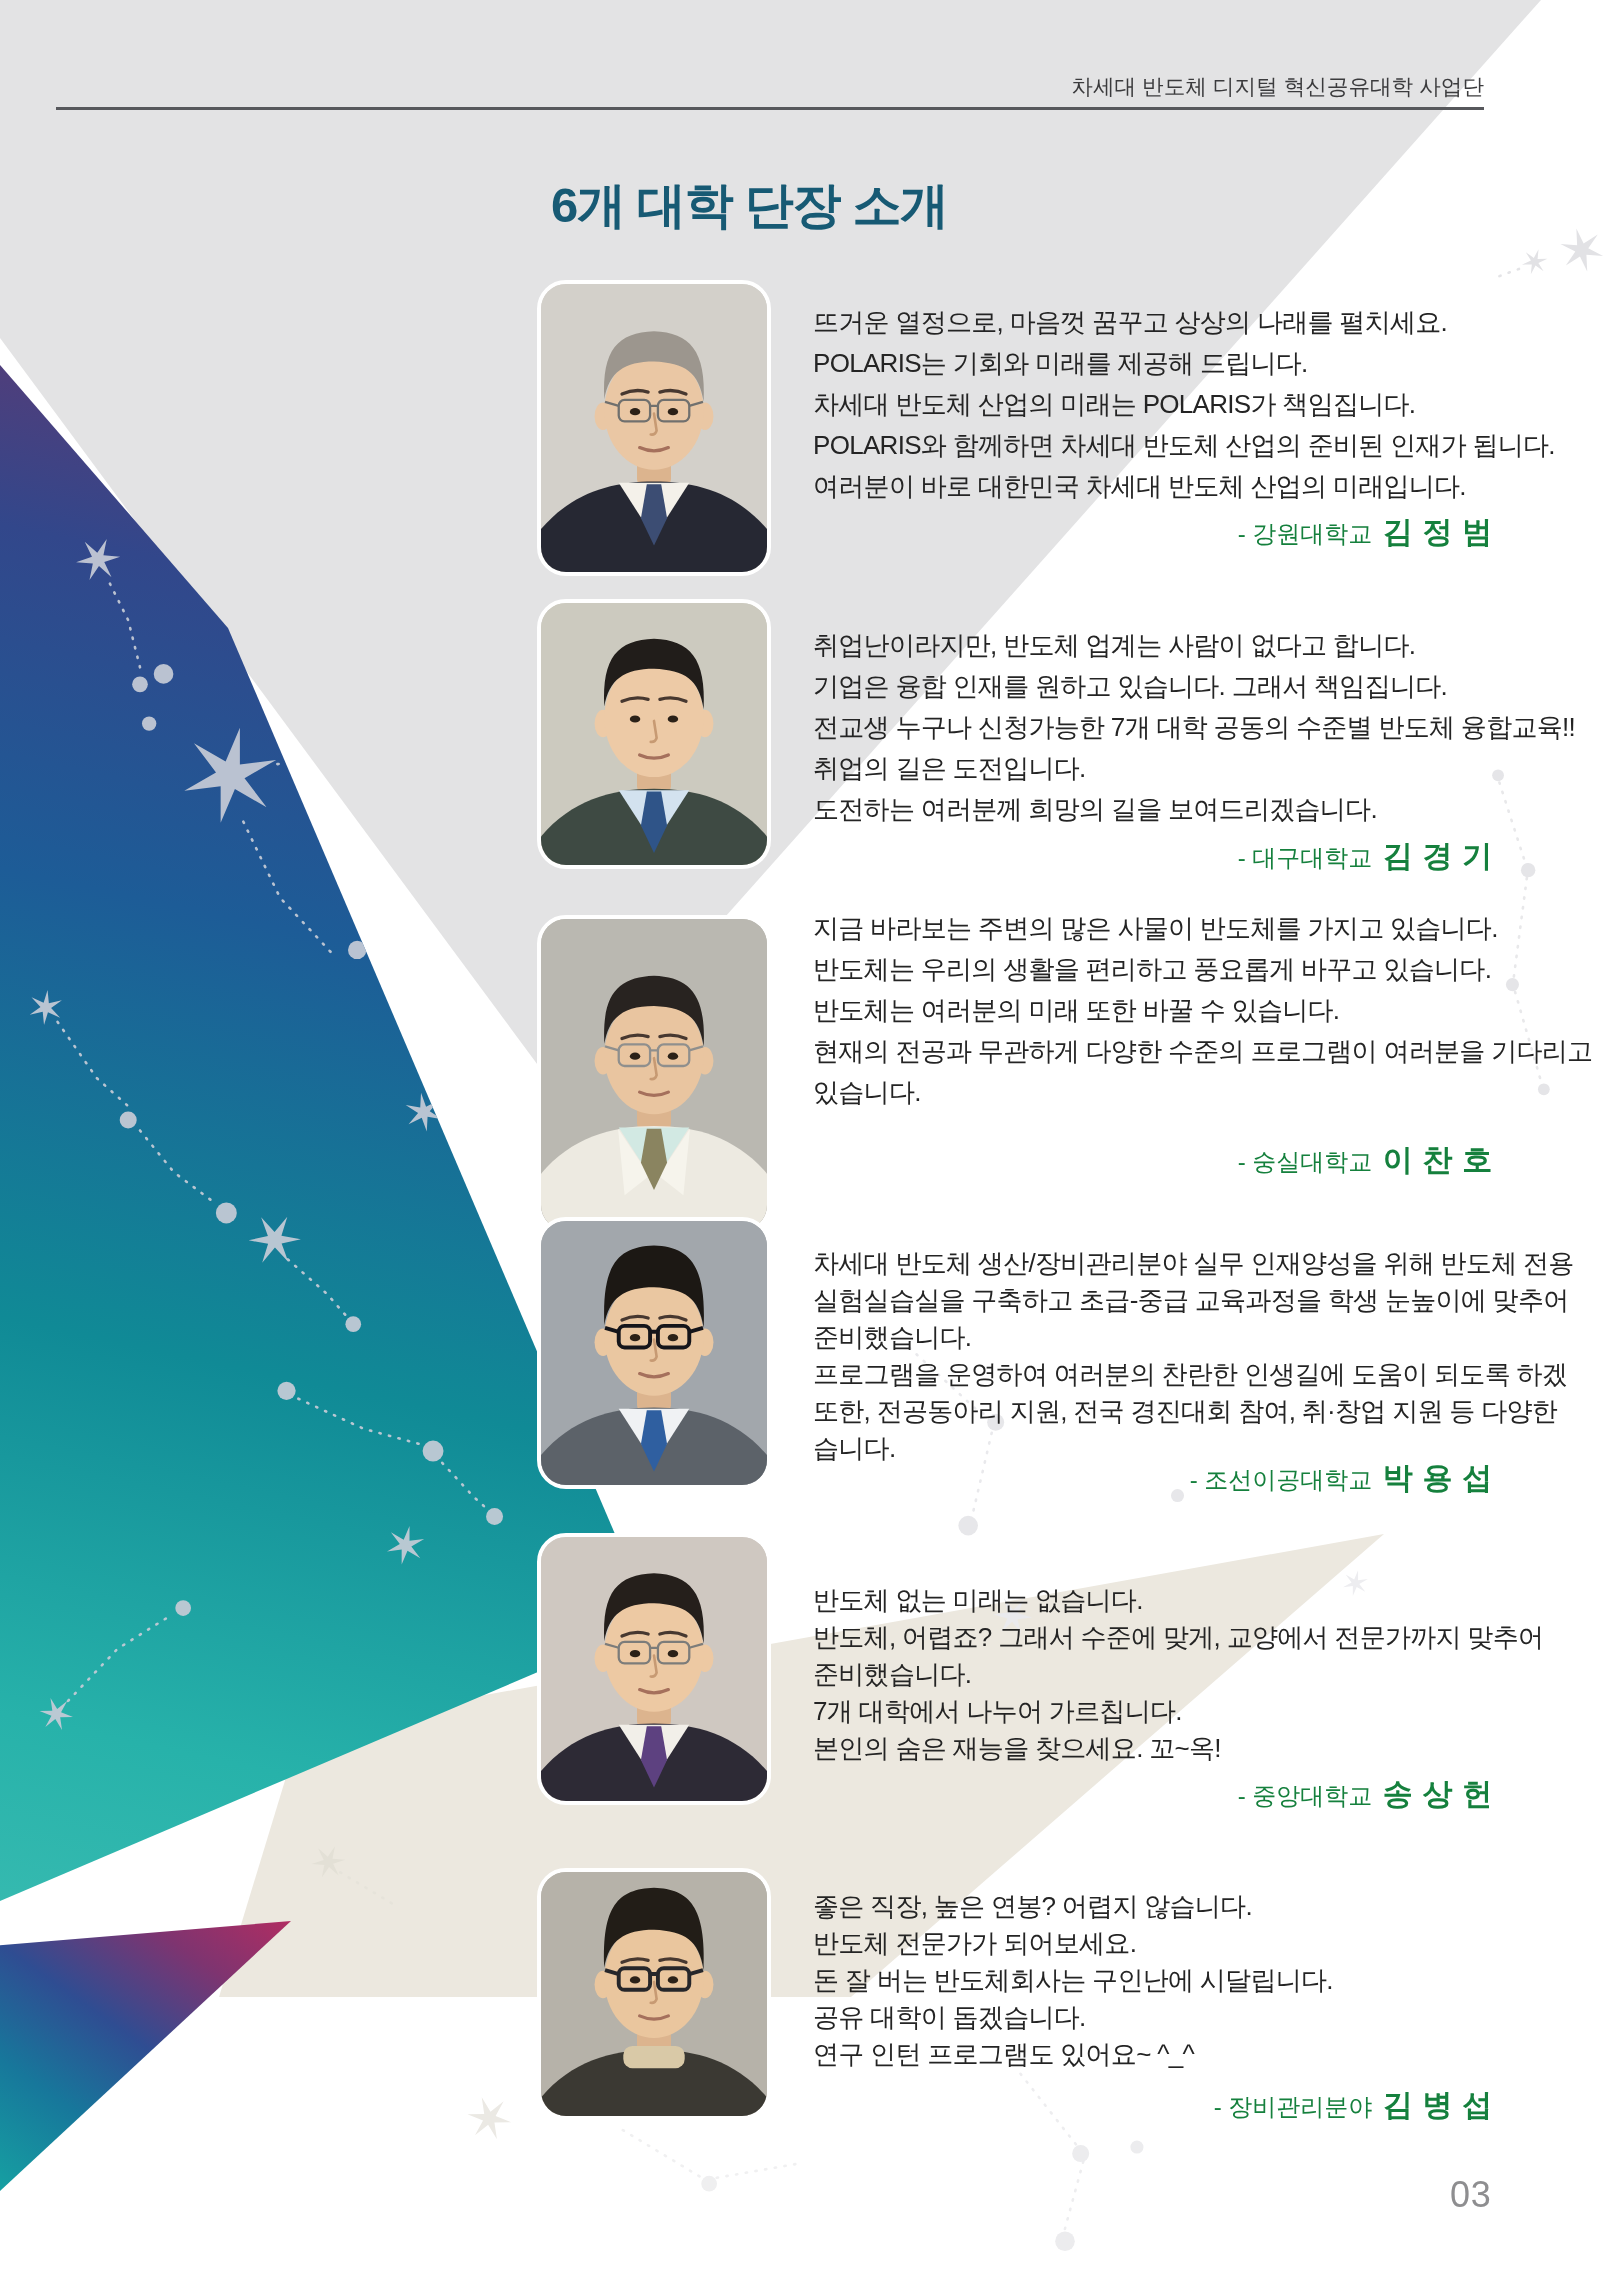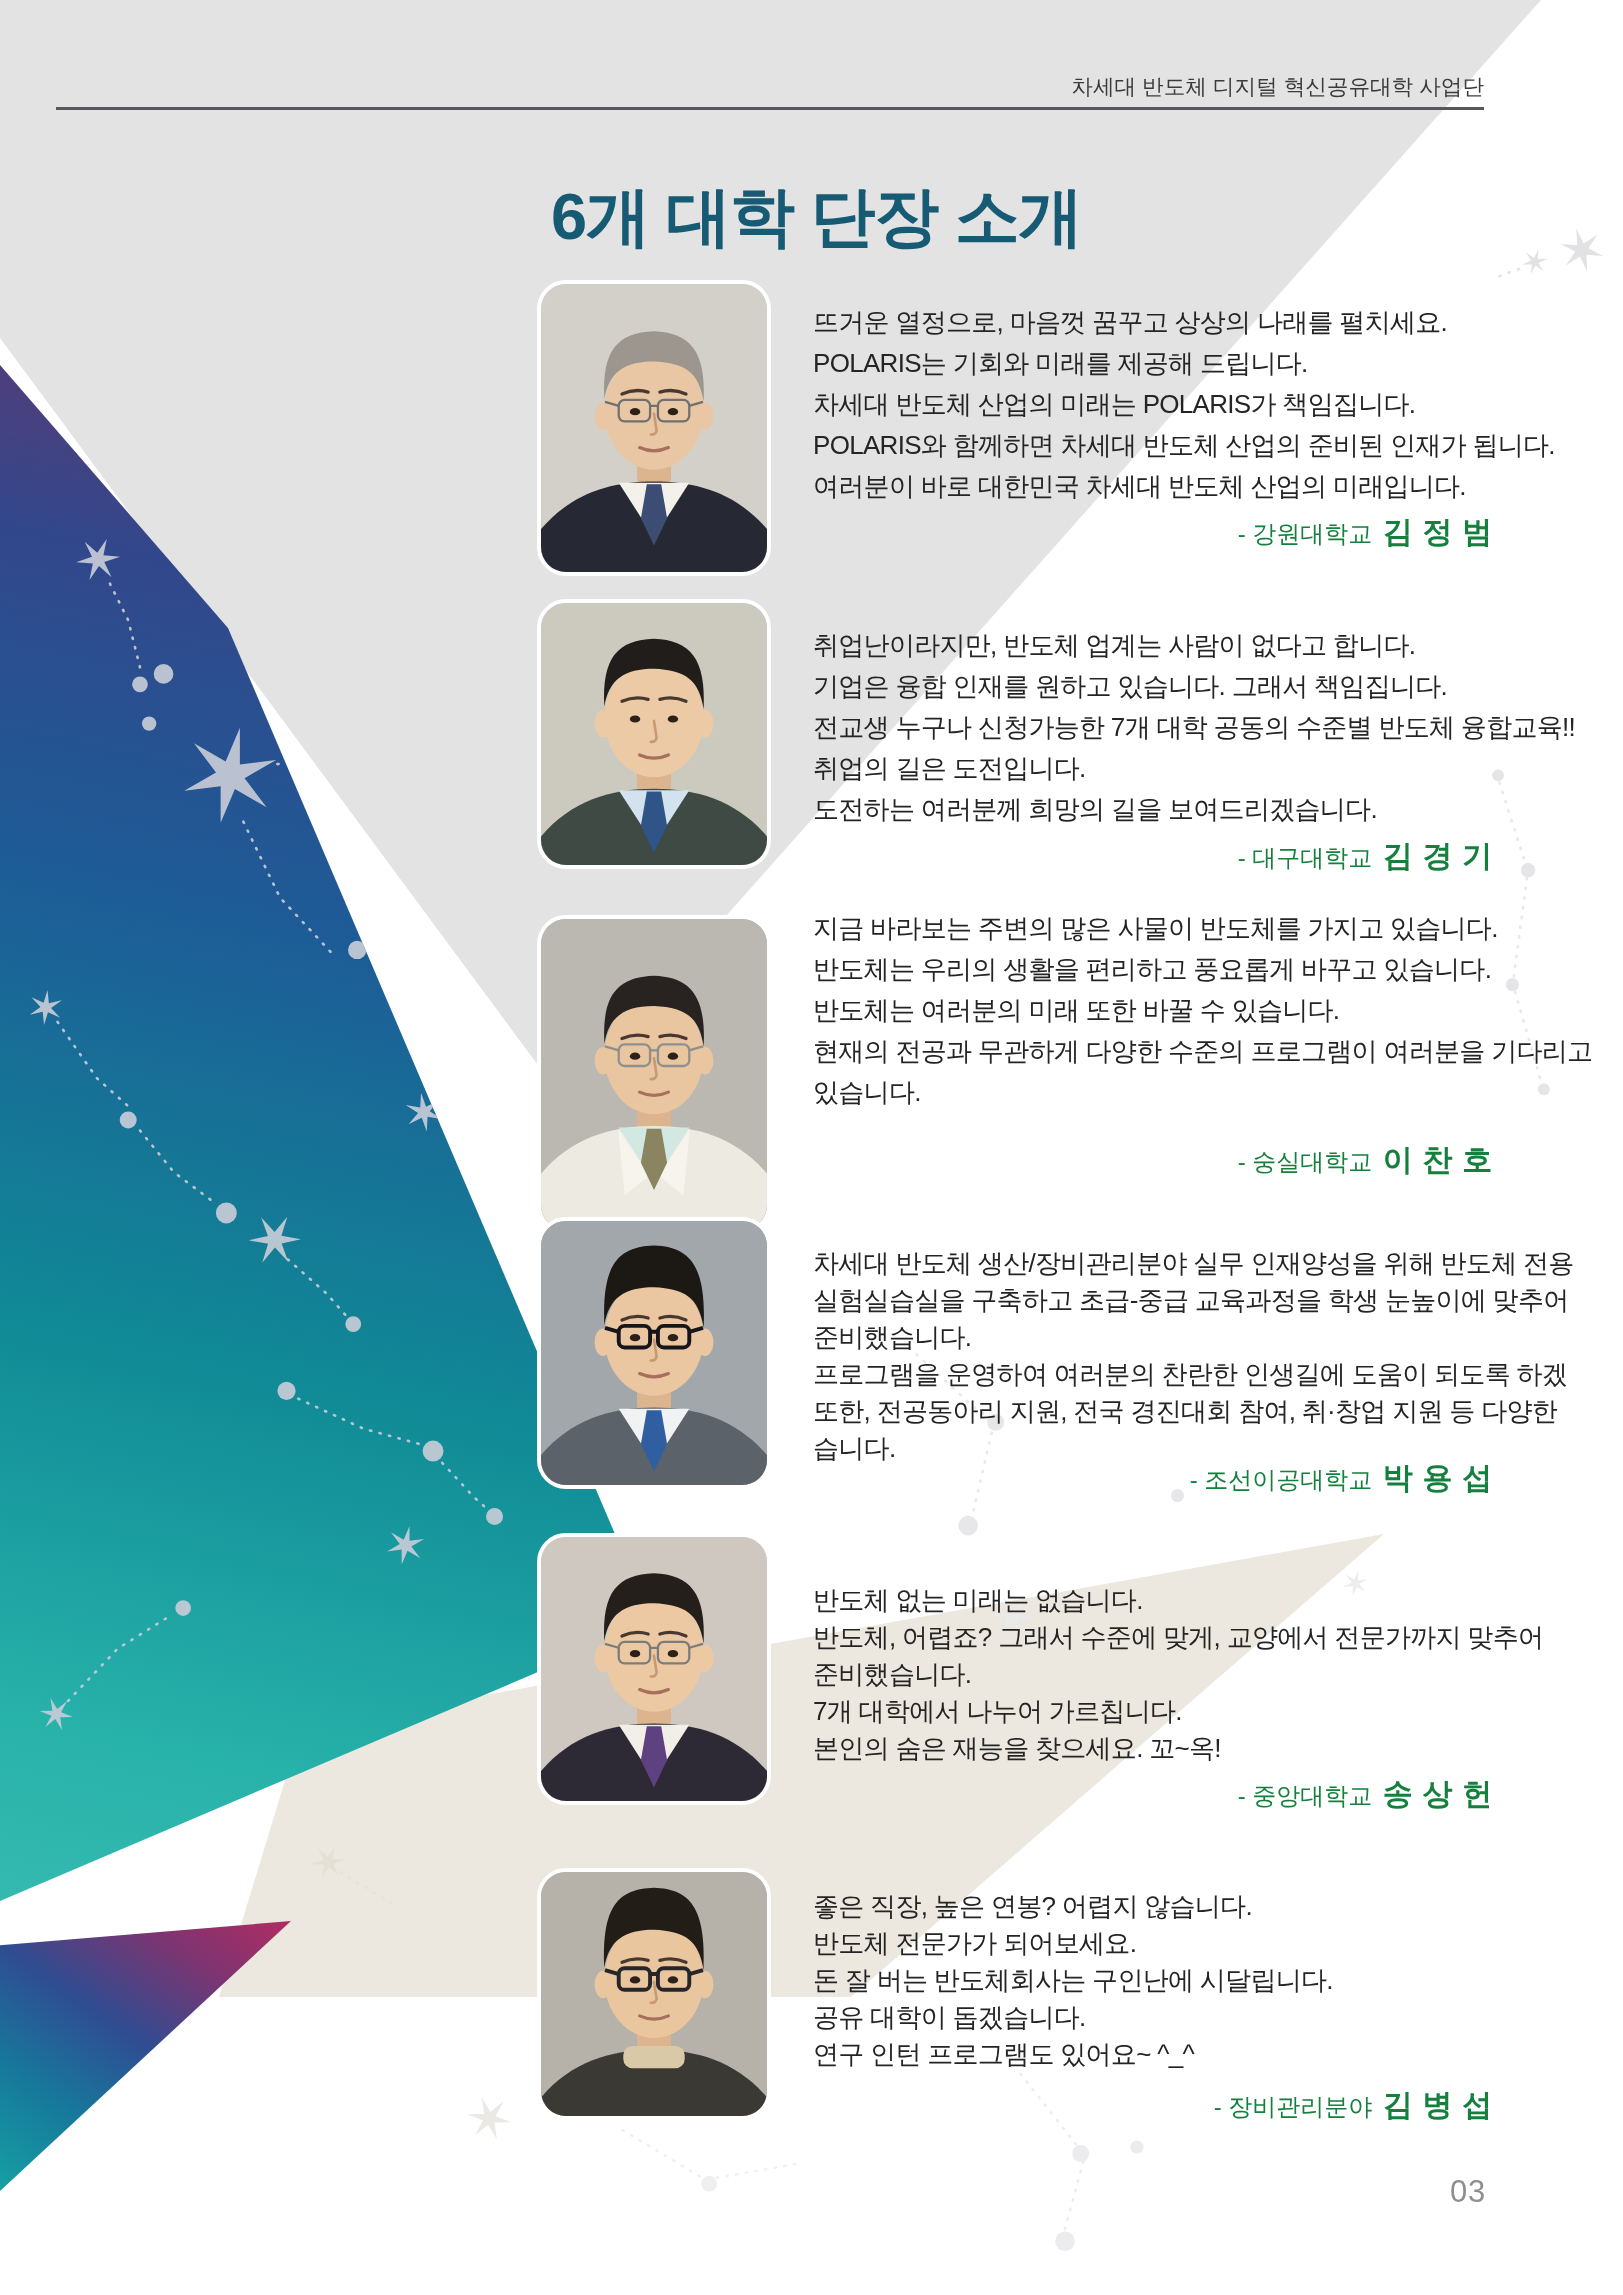--- a/index.html
+++ b/index.html
@@ -30,40 +30,40 @@
   
   #page-header-text{
     position:absolute;top:72px;left:0;width:1484px;text-align:right;
     font-size:21.6px;color:#3b3b3d;letter-spacing:0px;
   }
   #header-rule{
     position:absolute;left:56px;top:107px;width:1428px;height:2.6px;background:#57585c;
   }
   #page-title{
     position:absolute;left:551px;top:173px;
-    font-size:65px;font-weight:800;color:#175a74;letter-spacing:-1.3px;
+    font-size:49px;font-weight:800;color:#175a74;letter-spacing:-1.3px;
   }
   
   .photo{
     position:absolute;left:537px;width:226px;border:4.6px solid #ffffff;
     border-radius:29px;overflow:hidden;background:#ccc;
   }
   .photo svg{display:block;}
   .quote{
     position:absolute;left:813px;width:694px;color:#242424;
     font-size:26px;letter-spacing:-0.7px;white-space:nowrap;
   }
   .attr{
     position:absolute;left:682px;width:811px;text-align:right;color:#15803d;
     font-size:24px;white-space:nowrap;
   }
   .attr .attr-name{font-size:30px;font-weight:800;margin-left:10.5px;letter-spacing:0.7px;}
   
   #page-number{
-    position:absolute;left:1450px;top:2174px;font-size:31px;color:#8e8e90;letter-spacing:0.7px;
+    position:absolute;left:1450px;top:2174px;font-size:36px;color:#8e8e90;letter-spacing:0.7px;
   }
 </style>
 </head>
 <body>
 
 <div id="page">
 
   <div id="gray-main"></div>
   <div id="beige-shape"></div>
   <div id="gradient-band">

